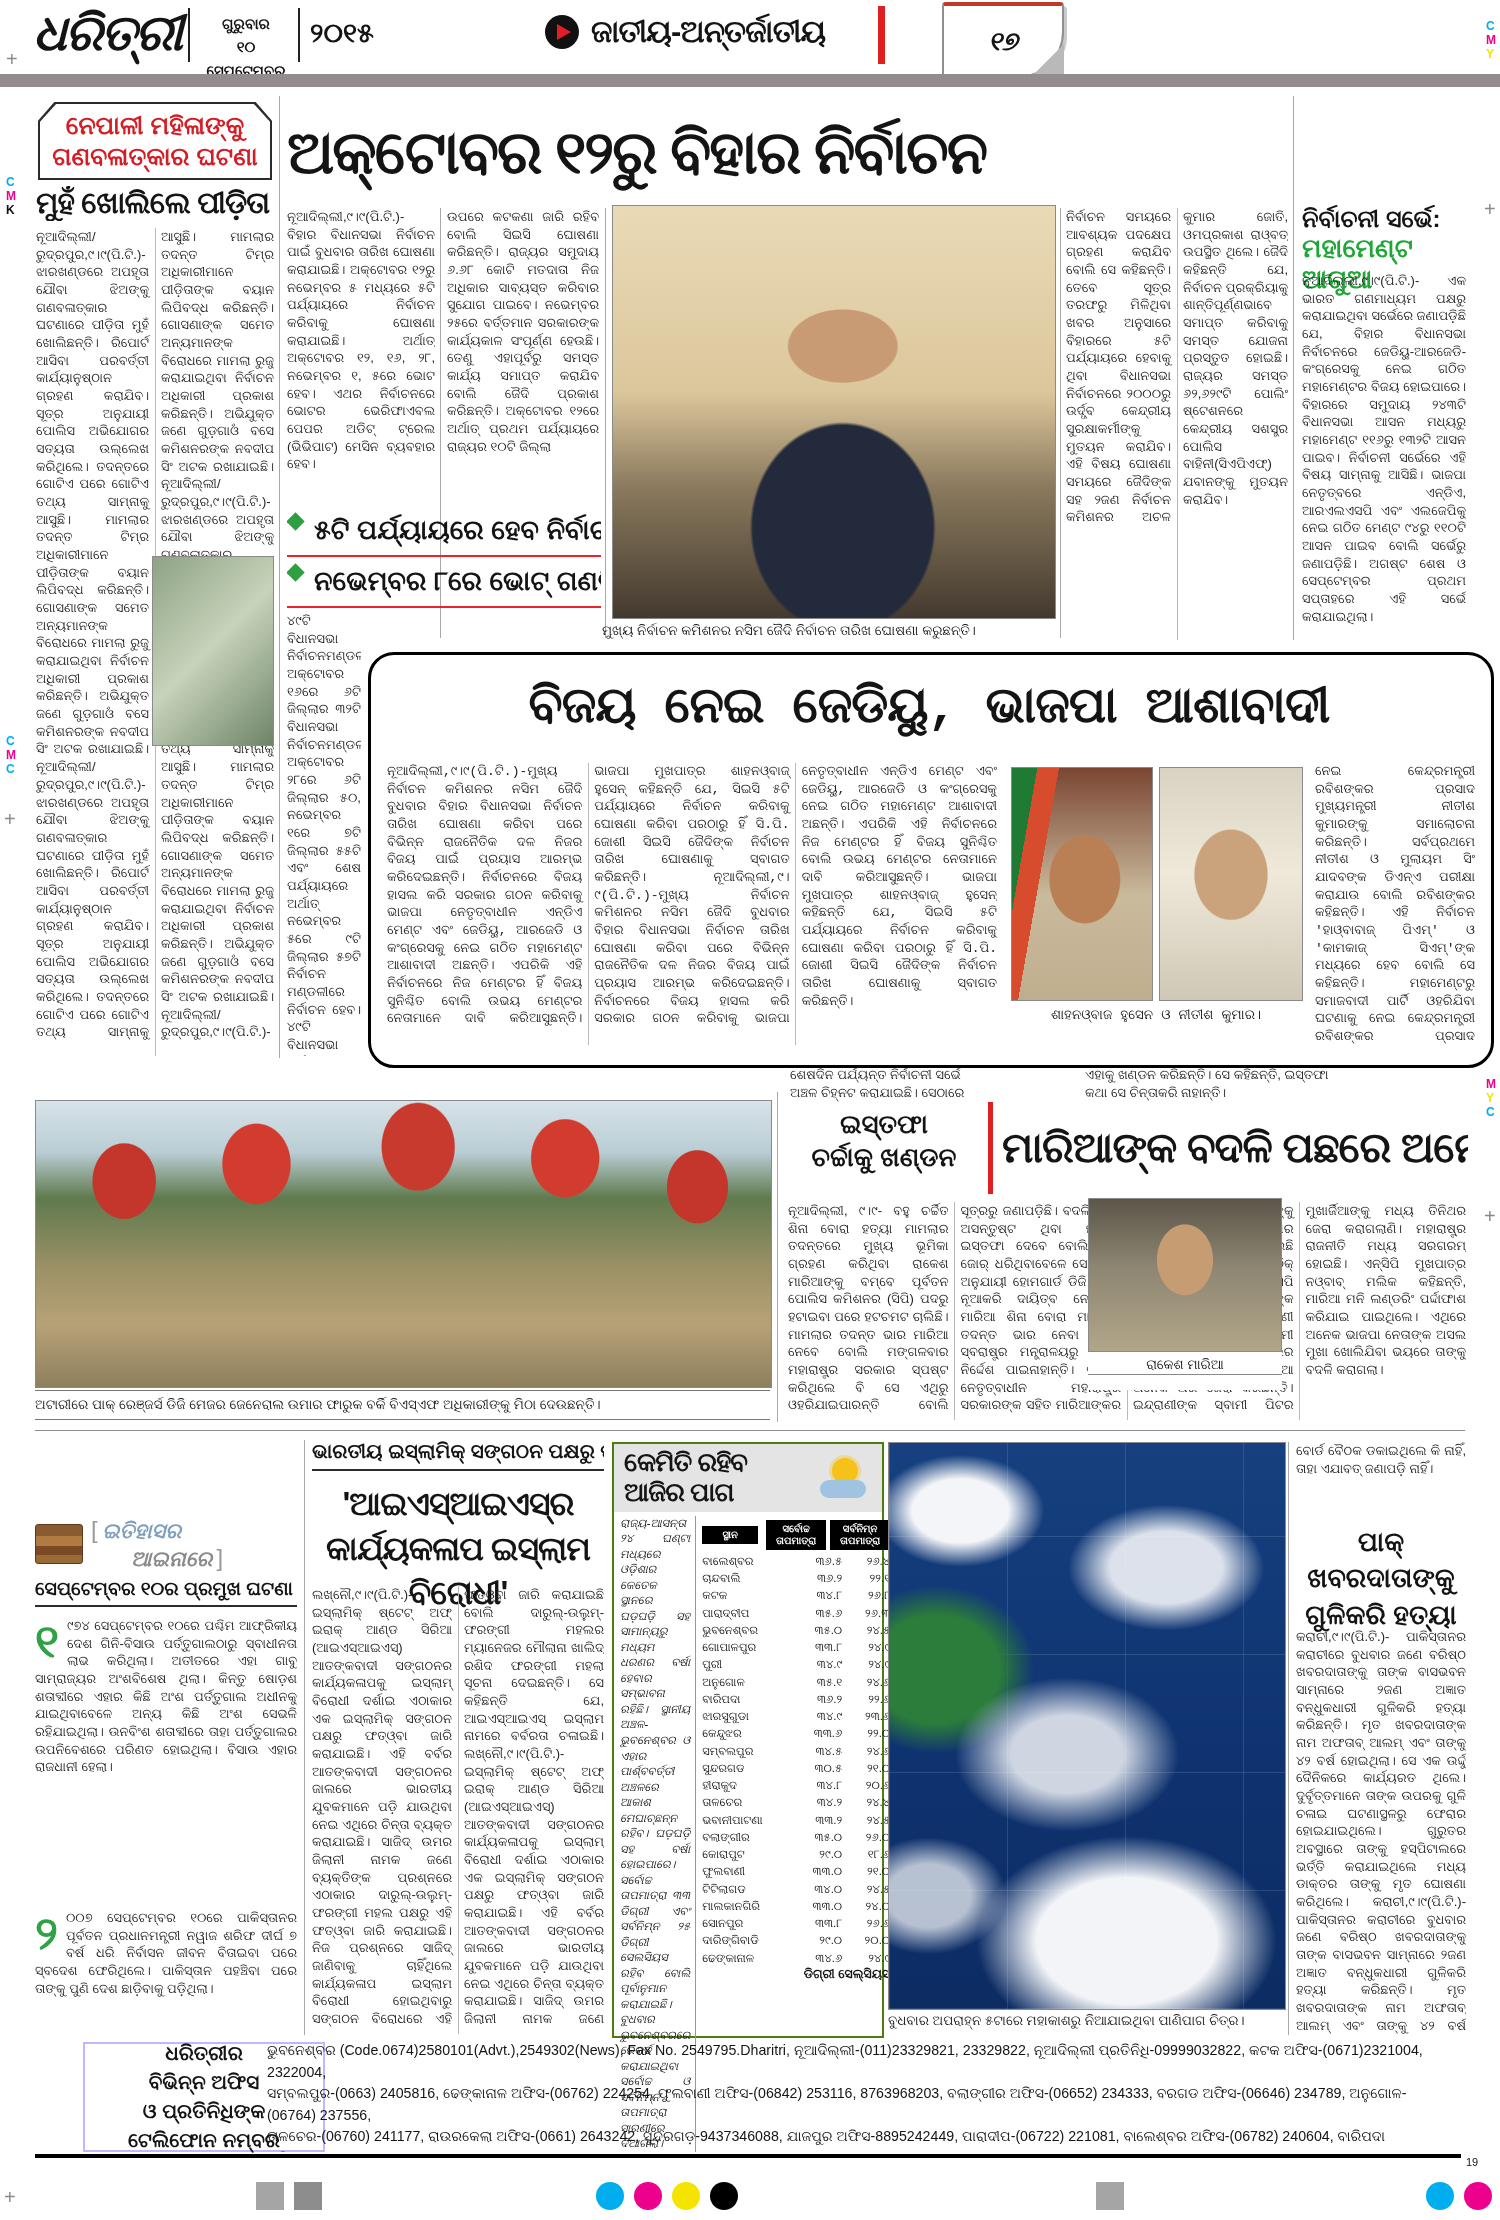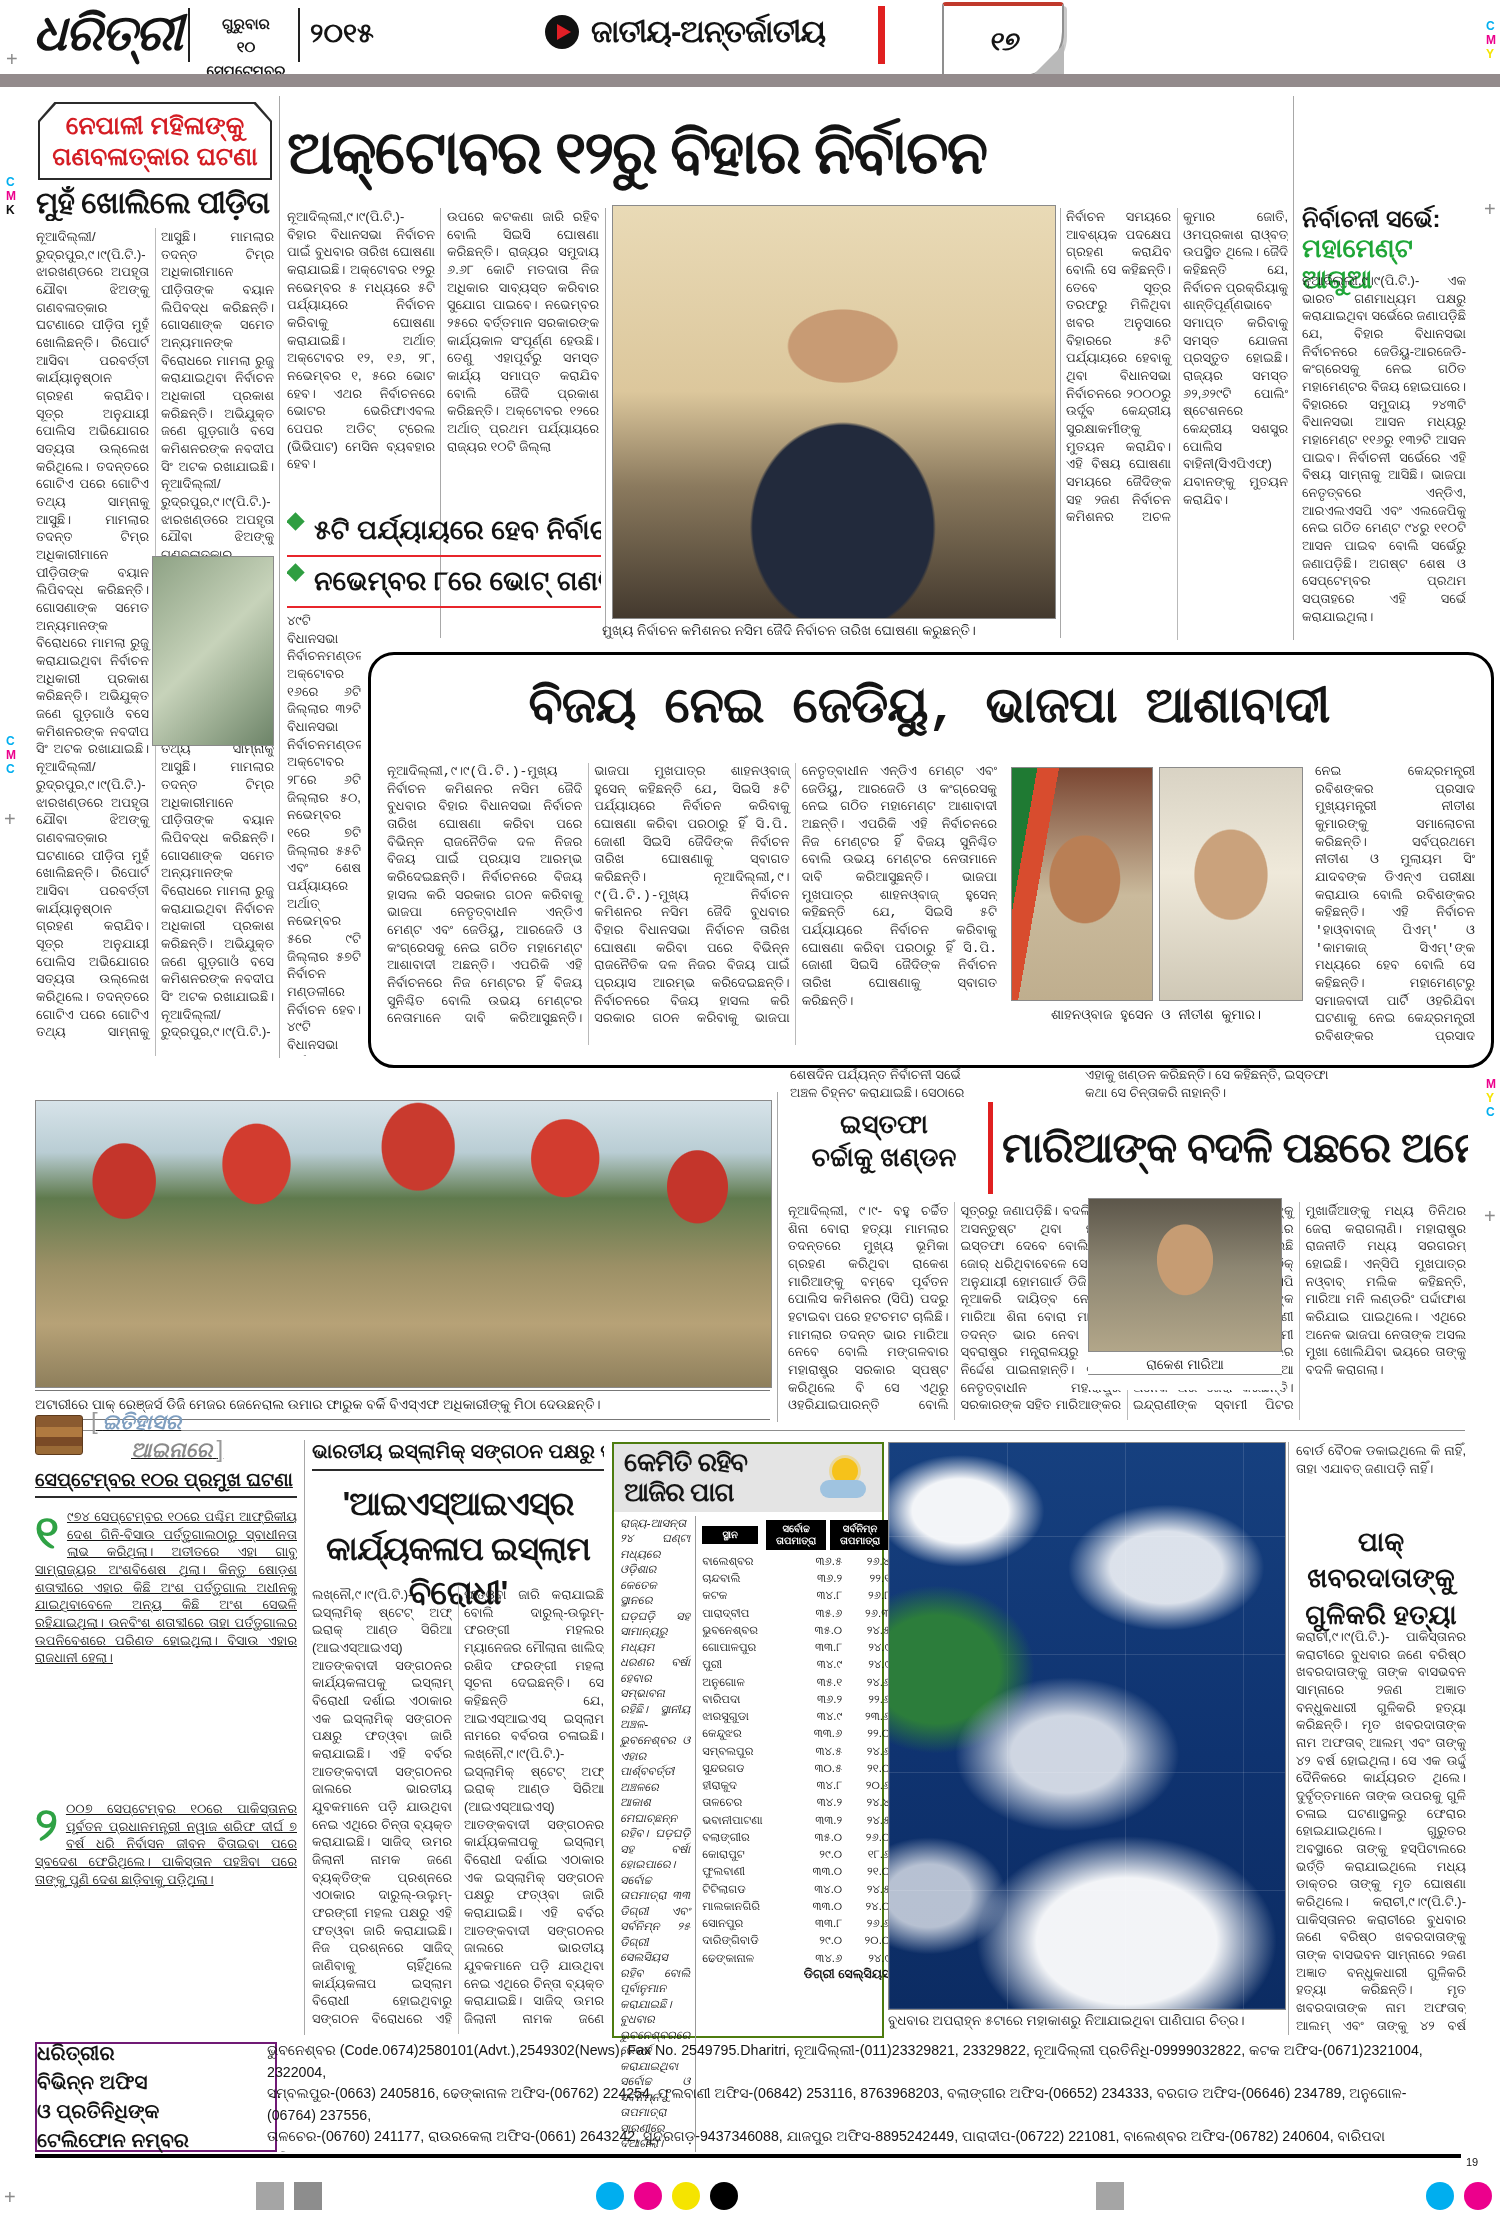--- a/index.html
+++ b/index.html
@@ -100,22 +100,22 @@
   
   .hist-logo{display:flex;gap:8px;align-items:center;}
   .books{width:46px;height:38px;background:
      linear-gradient(180deg,#8a5a30 0 30%,#b07a40 30% 55%,#7a4a26 55% 80%,#9a6a36 80% 100%);
      border:1px solid #5d3a1c;border-radius:3px;}
   .hist-name1{color:#7f9fc0;font-size:21px;font-weight:800;font-style:italic;}
   .hist-name2{color:#8a8a8a;font-size:21px;font-weight:800;font-style:italic;}
   .hist-sub{font-size:19px;font-weight:800;border-bottom:2px solid #2b2b2b;padding-bottom:5px;}
   .hist-num{float:left;font-size:46px;line-height:.9;font-weight:800;color:#2fa245;margin:4px 8px 0 0;}
   
-  .foot-box{border:2px solid #701a75;display:flex;flex-direction:column;align-items:flex-start;justify-content:center;
-     font-size:20px;font-weight:800;line-height:1.45;text-align:center;}
+  .foot-box{border:2px solid #c4b5fd;display:flex;flex-direction:column;align-items:center;justify-content:center;
+     font-size:20px;font-weight:800;line-height:1.45;text-align:center;margin-left:48px;}
   .foot-lines{font-size:14.2px;line-height:1.52;}
   .regletter{font-size:12px;font-weight:700;line-height:1.15;}
   .c-c{color:#00aeef}.c-m{color:#ec008c}.c-y{color:#f5e400}.c-k{color:#111}
   .cross{color:#8a8a8a;font-size:20px;font-weight:400;}
   .dot{width:28px;height:28px;border-radius:50%;display:inline-block;}
   .sq{width:28px;height:28px;display:inline-block;background:#a5a5a5;}
   .kick2{font-size:26px;font-weight:800;text-align:center;line-height:1.25;}
   .fatwa-kick{font-size:20px;font-weight:800;text-align:center;border-bottom:2px solid #2b2b2b;padding-bottom:6px;white-space:nowrap;overflow:hidden;}
   .fatwa-head{font-size:33px;font-weight:800;text-align:center;line-height:1.35;letter-spacing:-1px;}
   .pak-head{font-size:27px;font-weight:800;text-align:center;line-height:1.35;}
@@ -239,21 +239,21 @@
   <div class="abs red-bar" style="left:988px;top:1102px;width:5px;height:92px;"></div>
   <div class="abs headline-md" style="left:1002px;top:1102px;width:466px;height:92px;line-height:92px;">ମାରିଆଙ୍କ ବଦଳି ପଛରେ ଅନେକ କାରଣ</div>
   <div class="abs body-text jt cols4" style="left:788px;top:1202px;width:678px;height:218px;">ନୂଆଦିଲ୍ଲୀ, ୯।୯- ବହୁ ଚର୍ଚ୍ଚିତ ଶିନା ବୋରା ହତ୍ୟା ମାମଲାର ତଦନ୍ତରେ ମୁଖ୍ୟ ଭୂମିକା ଗ୍ରହଣ କରିଥିବା ରାକେଶ ମାରିଆଙ୍କୁ ବମ୍ବେ ପୂର୍ବତନ ପୋଲିସ କମିଶନର (ସିପି) ପଦରୁ ହଟାଇବା ପରେ ହଟଚମଟ ଚାଲିଛି। ମାମଲାର ତଦନ୍ତ ଭାର ମାରିଆ ନେବେ ବୋଲି ମଙ୍ଗଳବାର ମହାରାଷ୍ଟ୍ର ସରକାର ସ୍ପଷ୍ଟ କରିଥିଲେ ବି ସେ ଏଥିରୁ ଓହରିଯାଇପାରନ୍ତି ବୋଲି ସୂତ୍ରରୁ ଜଣାପଡ଼ିଛି। ବଦଳି ନେଇ ଅସନ୍ତୁଷ୍ଟ ଥିବା ମାରିଆ ଇସ୍ତଫା ଦେବେ ବୋଲି ଚର୍ଚ୍ଚା ଜୋର୍ ଧରିଥିବାବେଳେ ସେ ସୂତ୍ର ଅନୁଯାୟୀ ହୋମଗାର୍ଡ ଡିଜି ଭାବେ ନୂଆକରି ଦାୟିତ୍ବ ନେଇଥିବା ମାରିଆ ଶିନା ବୋରା ମାମଲାର ତଦନ୍ତ ଭାର ନେବା ନେଇ ସ୍ବରାଷ୍ଟ୍ର ମନ୍ତ୍ରାଳୟରୁ ଲିଖିତ ନିର୍ଦ୍ଦେଶ ପାଇନାହାନ୍ତି। ଭାଜପା ନେତୃତ୍ବାଧୀନ ମହାରାଷ୍ଟ୍ର ସରକାରଙ୍କ ସହିତ ମାରିଆଙ୍କର ବିବାଦ ଲାଗିରହିଥିବାରୁ ତାଙ୍କୁ ହାଇ ପ୍ରୋଫାଇଲ୍ ମାମଲାର ତଦନ୍ତ ଅଧାରୁ ବଦଳି କରାଯାଇଛି ବୋଲି କୁହାଯାଉଛି। ଦେବାର ଠିକ୍ ତିନିଦିନ ପରେ ମାରିଆଙ୍କୁ ସିପି ପଦରୁ ହଟାଇ ଦିଆଗଲା। ଶିନାଙ୍କ ହତ୍ୟାରେ ସନ୍ଦିଗ୍ଧ ଇନ୍ଦ୍ରାଣୀ ମୁଖାର୍ଜିଆ, ତାଙ୍କ ପୂର୍ବତନ ସ୍ବାମୀ ସଞ୍ଜୀବ ଖାନ୍ନା ଓ ଡ୍ରାଇଭର ଶ୍ୟାମବର ରାୟଙ୍କୁ ମାରିଆ ଅନେକ ଥର ଜେରା କରିଛନ୍ତି। ଇନ୍ଦ୍ରାଣୀଙ୍କ ସ୍ବାମୀ ପିଟର ମୁଖାର୍ଜିଆଙ୍କୁ ମଧ୍ୟ ତିନିଥର ଜେରା କରାଗଲାଣି। ମହାରାଷ୍ଟ୍ର ରାଜନୀତି ମଧ୍ୟ ସରଗରମ୍ ହୋଇଛି। ଏନ୍ସିପି ମୁଖପାତ୍ର ନଓ୍ବାବ୍ ମଲିକ କହିଛନ୍ତି, ମାରିଆ ମନି ଲଣ୍ଡରିଂ ପର୍ଦ୍ଦାଫାଶ କରିଯାଇ ପାଇଥିଲେ। ଏଥିରେ ଅନେକ ଭାଜପା ନେତାଙ୍କ ଅସଲ ମୁଖା ଖୋଲିଯିବା ଭୟରେ ତାଙ୍କୁ ବଦଳି କରାଗଲା।</div>
   <div class="abs" style="left:1088px;top:1198px;width:194px;height:192px;background:#fff;">
     <div class="ph ph-maria" style="width:192px;height:152px;"></div>
     <div class="caption" style="text-align:center;padding-top:4px;border-bottom:1px solid #888;">ରାକେଶ ମାରିଆ</div>
   </div>
 
   <div class="abs hrule" style="left:35px;top:1430px;width:1430px;"></div>
 
-  <div class="abs" style="left:35px;top:1407px;width:262px;text-decoration:underline;">
+  <div class="abs" style="left:35px;top:1516px;width:262px;">
     <div class="hist-logo">
       <span class="books"></span>
       <span>
         <span style="color:#9a9a9a;font-size:24px;">[</span>
         <span class="hist-name1">ଇତିହାସର</span><br>
         <span class="hist-name2" style="margin-left:40px;">ଆଇନାରେ</span>
         <span style="color:#9a9a9a;font-size:24px;">]</span>
       </span>
     </div>
     <div class="hist-sub" style="margin-top:6px;">ସେପ୍ଟେମ୍ବର ୧୦ର ପ୍ରମୁଖ ଘଟଣା</div>

